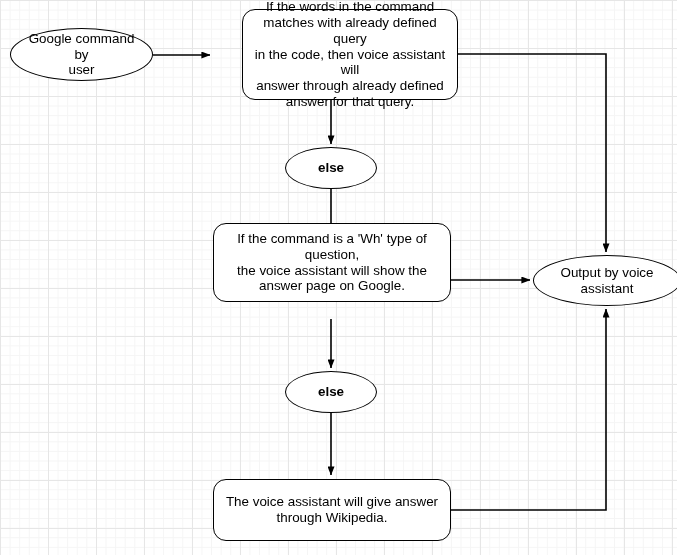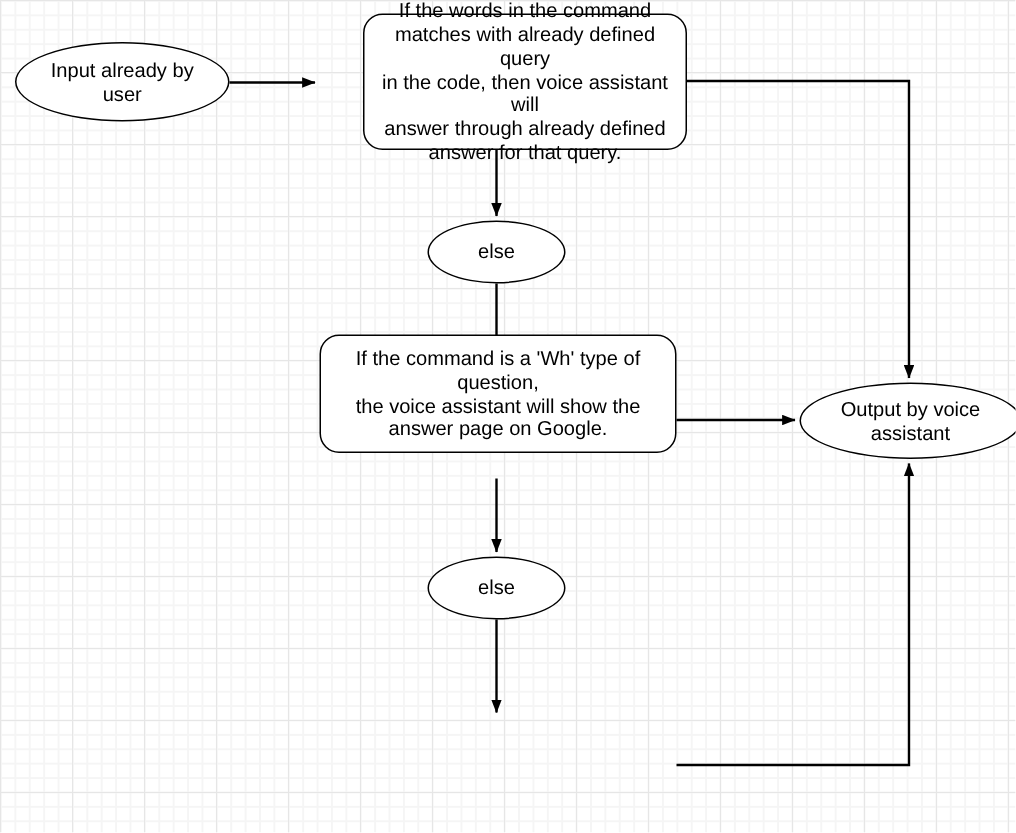--- a/index.html
+++ b/index.html
@@ -62,20 +62,21 @@
     padding: 2px 6px;
   }
   .node.terminal {
     border-radius: 50%;
     font-size: 13.4px;
     padding: 0 10px;
   }
   .node.decision-else {
     border-radius: 50%;
     font-size: 13.4px;
+    font-weight: bold;
   }
   
   #node-input        { left: 10px;  top: 28px;  width: 143px; height: 53px; }
   #node-defined      { left: 198px; top: 9px;   width: 216px; height: 91px; margin-left: 44px; }
   #node-else-1       { left: 285px; top: 147px; width: 92px;  height: 42px; }
   #node-wh           { left: 213px; top: 223px; width: 238px; height: 79px; }
   #node-else-2       { left: 285px; top: 371px; width: 92px;  height: 42px; }
   #node-wikipedia    { left: 213px; top: 479px; width: 238px; height: 62px; }
   #node-output       { left: 533px; top: 255px; width: 148px; height: 51px; }
 </style>
@@ -101,35 +102,37 @@
 
     <path d="M 451 280 L 530 280" fill="none" stroke="#000000" stroke-width="1.6" marker-end="url(#arrowhead)"></path>
 
     <path d="M 331 319 L 331 368" fill="none" stroke="#000000" stroke-width="1.6" marker-end="url(#arrowhead)"></path>
 
     <path d="M 331 413 L 331 475" fill="none" stroke="#000000" stroke-width="1.6" marker-end="url(#arrowhead)"></path>
 
     <path d="M 451 510 L 606 510 L 606 309" fill="none" stroke="#000000" stroke-width="1.6" marker-end="url(#arrowhead)"></path>
   </svg>
 
-  <div class="node terminal" id="node-input">Input already by
+  <div class="node terminal" id="node-input">Google command by
 user</div>
 
   <div class="node process" id="node-defined">If the words in the command
 matches with already defined query
 in the code, then voice assistant will
 answer through already defined
 answer for that query.</div>
 
   <div class="node decision-else" id="node-else-1">else</div>
 
   <div class="node process" id="node-wh">If the command is a 'Wh' type of
 question,
 the voice assistant will show the
 answer page on Google.</div>
 
   <div class="node decision-else" id="node-else-2">else</div>
 
+  <div class="node process" id="node-wikipedia">The voice assistant will give answer
+through Wikipedia.</div>
 
   <div class="node terminal" id="node-output">Output by voice
 assistant</div>
 
 </div>
 
 </body></html>

